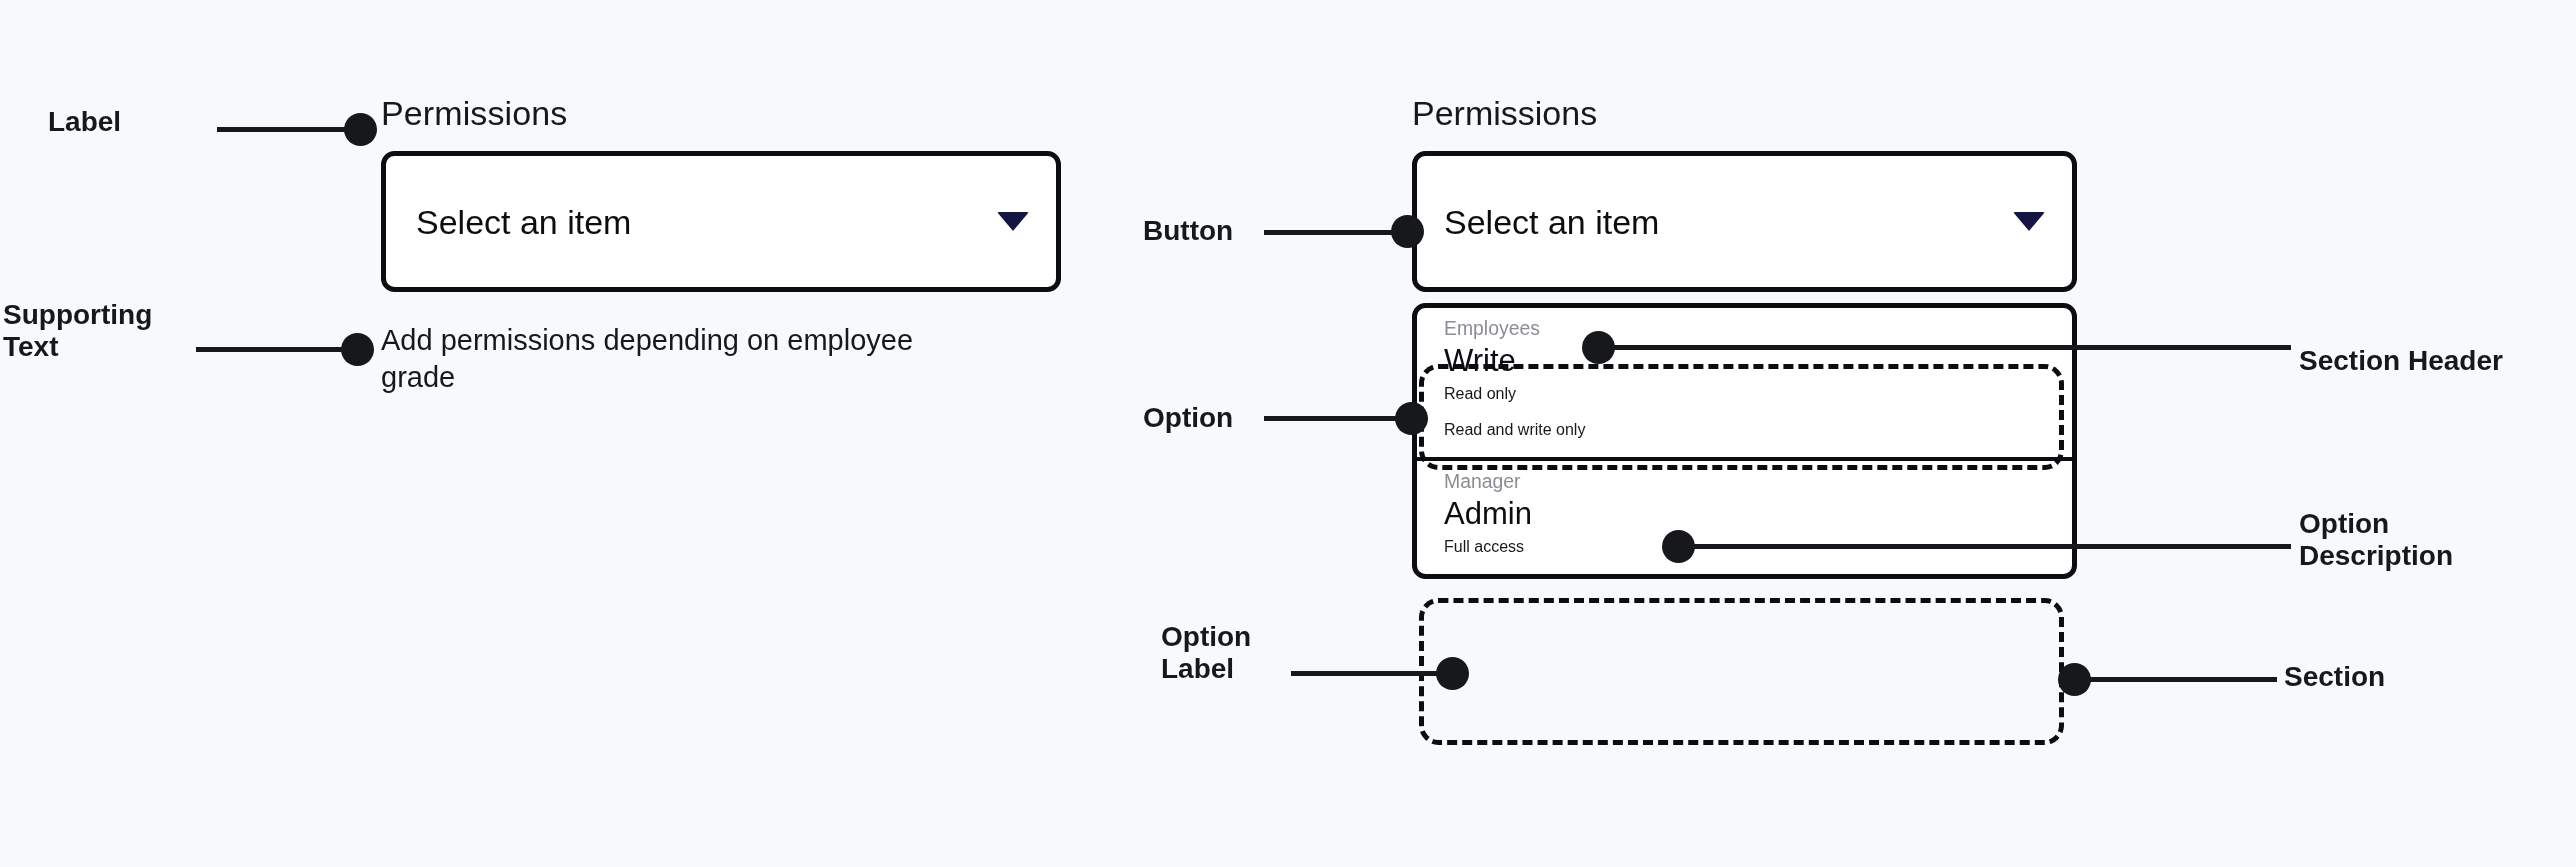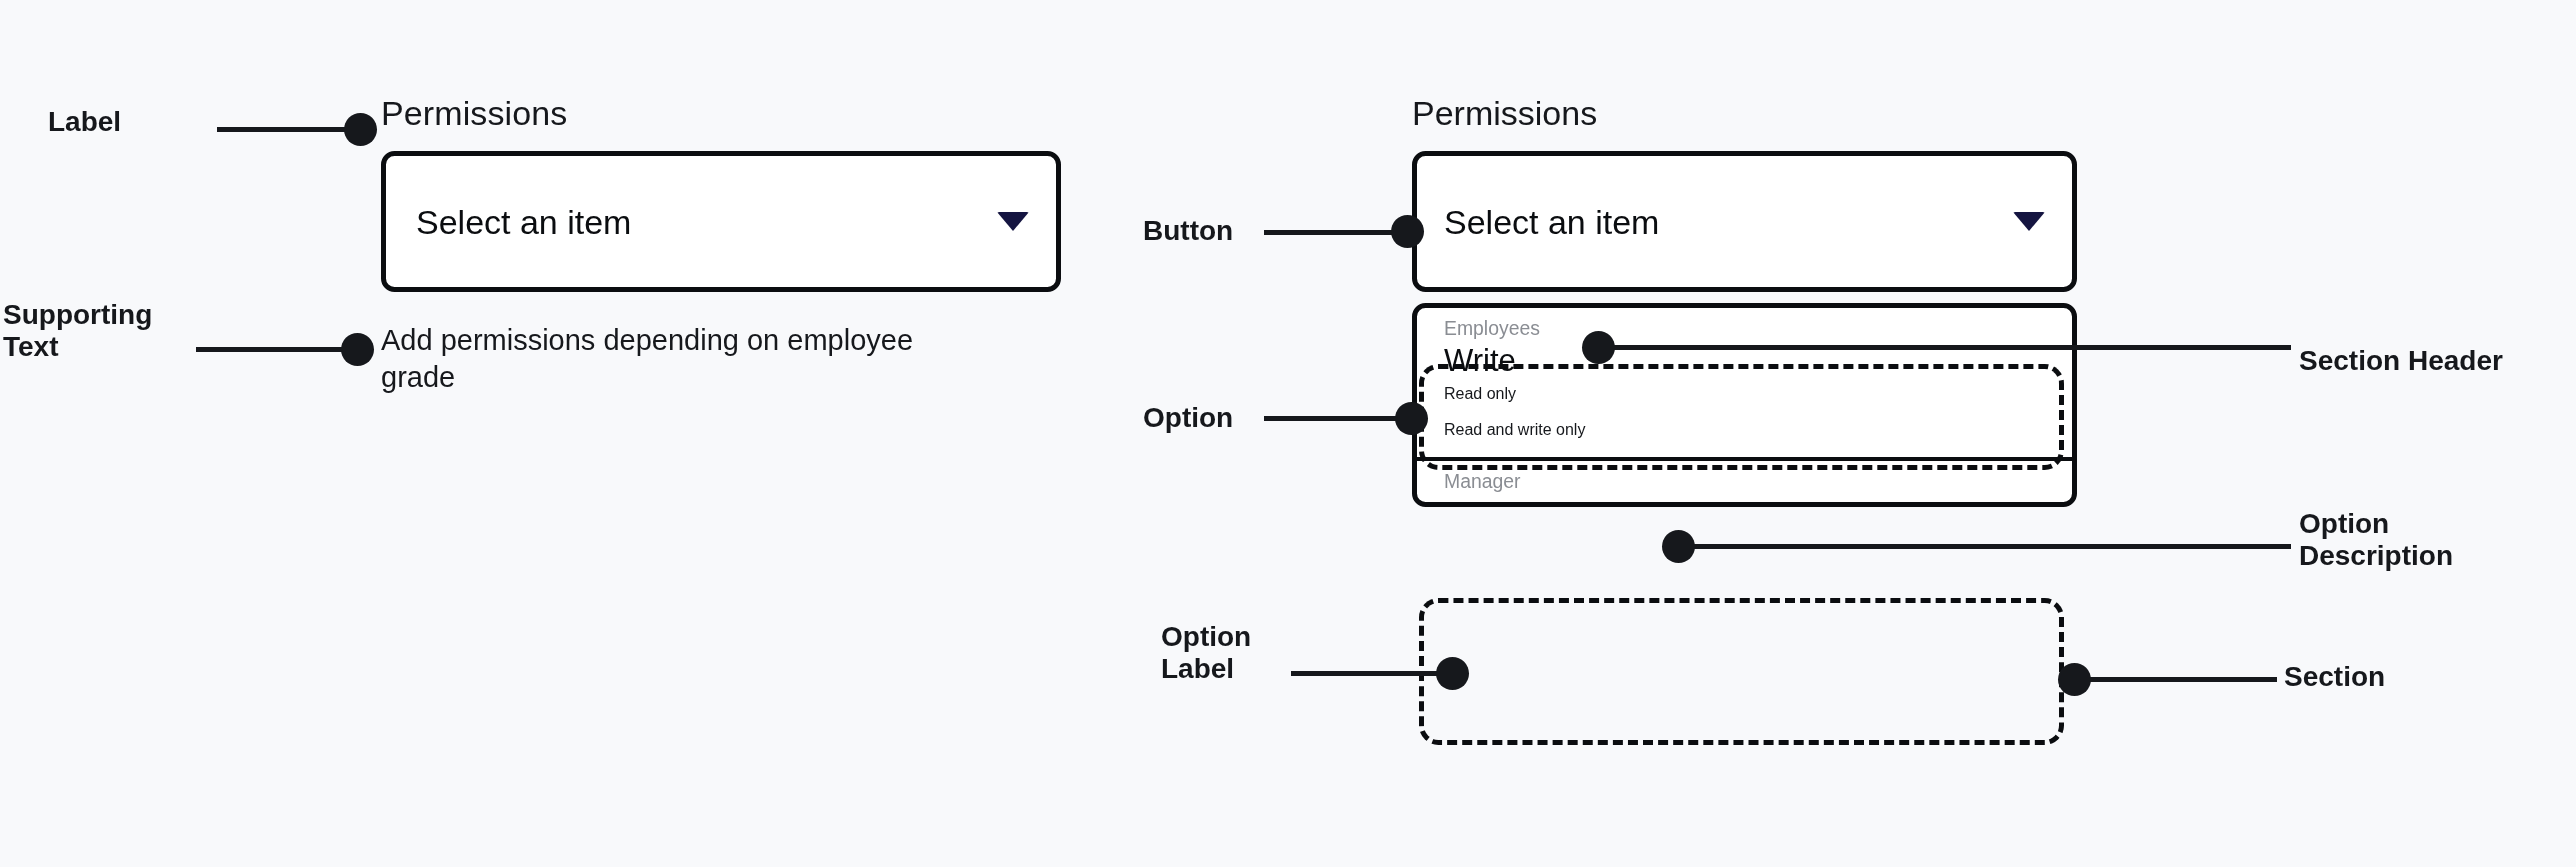--- a/index.html
+++ b/index.html
@@ -186,20 +186,24 @@
 
         <div class="lb-option">
           <div class="lb-option-desc">Read and write only</div>
         </div>
         <div class="spacer-bottom"></div>
       </div>
 
       <div class="lb-section">
         <div class="lb-section-header">Manager</div>
 
+        <div class="lb-option">
+          <div class="lb-option-label">Admin</div>
+          <div class="lb-option-desc">Full access</div>
+        </div>
         <div class="spacer-bottom"></div>
       </div>
 
     </div>
   </div>
 
   <div class="dash-ring" style="left:1419px;top:364px;width:645px;height:106px;"></div>
 
   <div class="dash-ring" style="left:1419px;top:598px;width:645px;height:147px;"></div>
 

